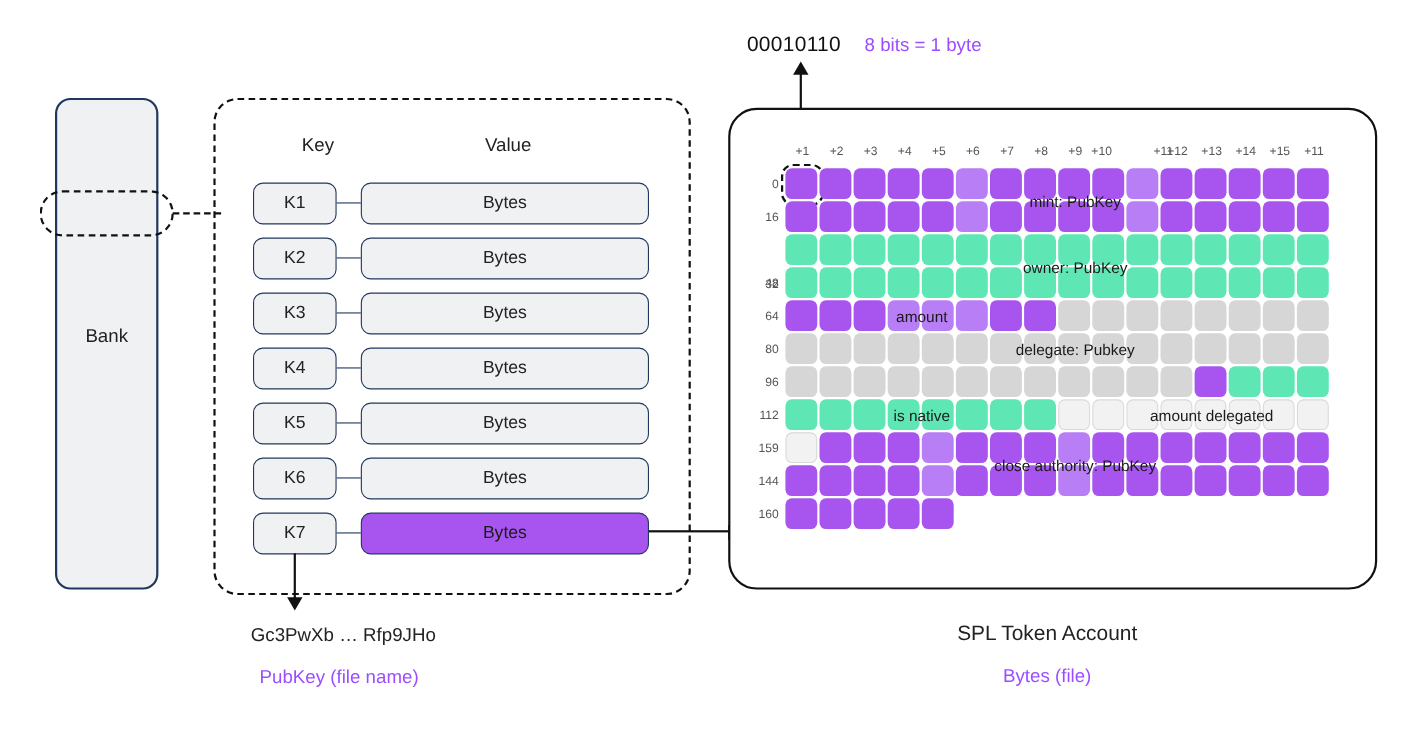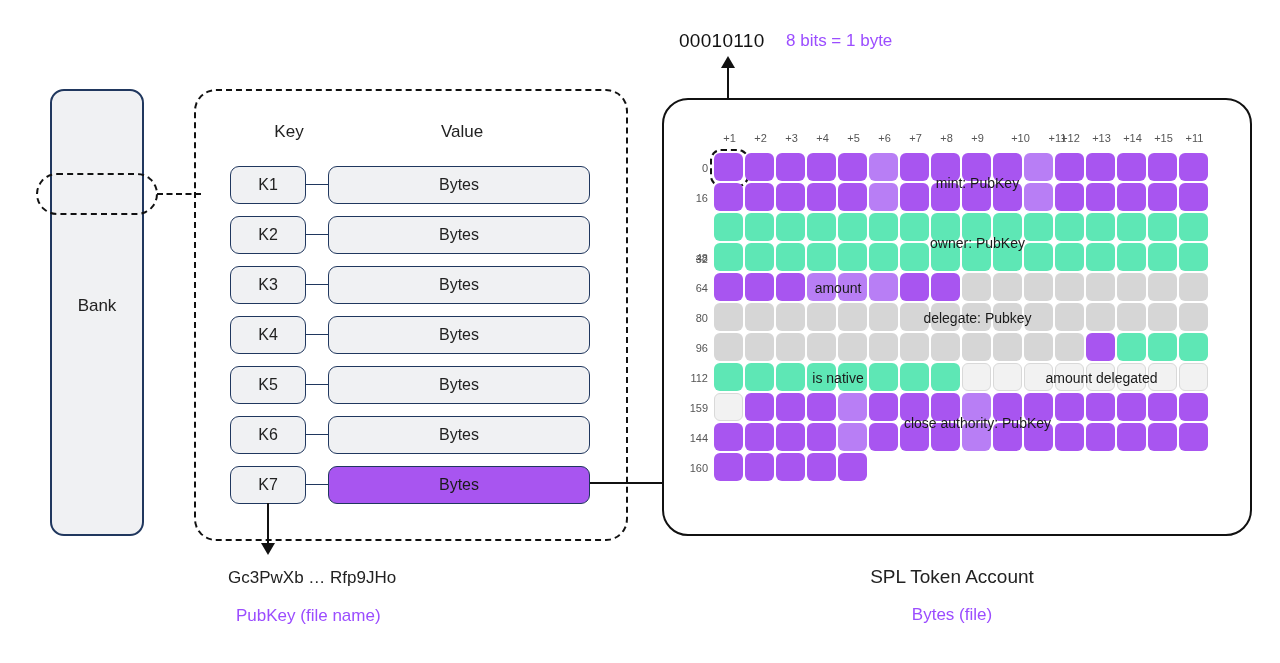--- a/index.html
+++ b/index.html
@@ -205,21 +205,21 @@
     <div id="col-heads">
         <div class="col-head" style="left: 0px;">+1</div>
         <div class="col-head" style="left: 31px;">+2</div>
         <div class="col-head" style="left: 62px;">+3</div>
         <div class="col-head" style="left: 93px;">+4</div>
         <div class="col-head" style="left: 124px;">+5</div>
         <div class="col-head" style="left: 155px;">+6</div>
         <div class="col-head" style="left: 186px;">+7</div>
         <div class="col-head" style="left: 217px;">+8</div>
         <div class="col-head" style="left: 248px;">+9</div>
-        <div class="col-head" style="left: 291px;">+10</div>
+        <div class="col-head" style="left: 272px;">+10</div>
         <div class="col-head" style="left: 328px;">+11</div>
         <div class="col-head" style="left: 341px;">+12</div>
         <div class="col-head" style="left: 372px;">+13</div>
         <div class="col-head" style="left: 403px;">+14</div>
         <div class="col-head" style="left: 434px;">+15</div>
         <div class="col-head" style="left: 465px;">+11</div>
       </div>
     <div id="row-heads">
         <div class="row-head" style="left: -32px; top: 30px;">0</div>
         <div class="row-head" style="left: -32px; top: 60px;">16</div>

